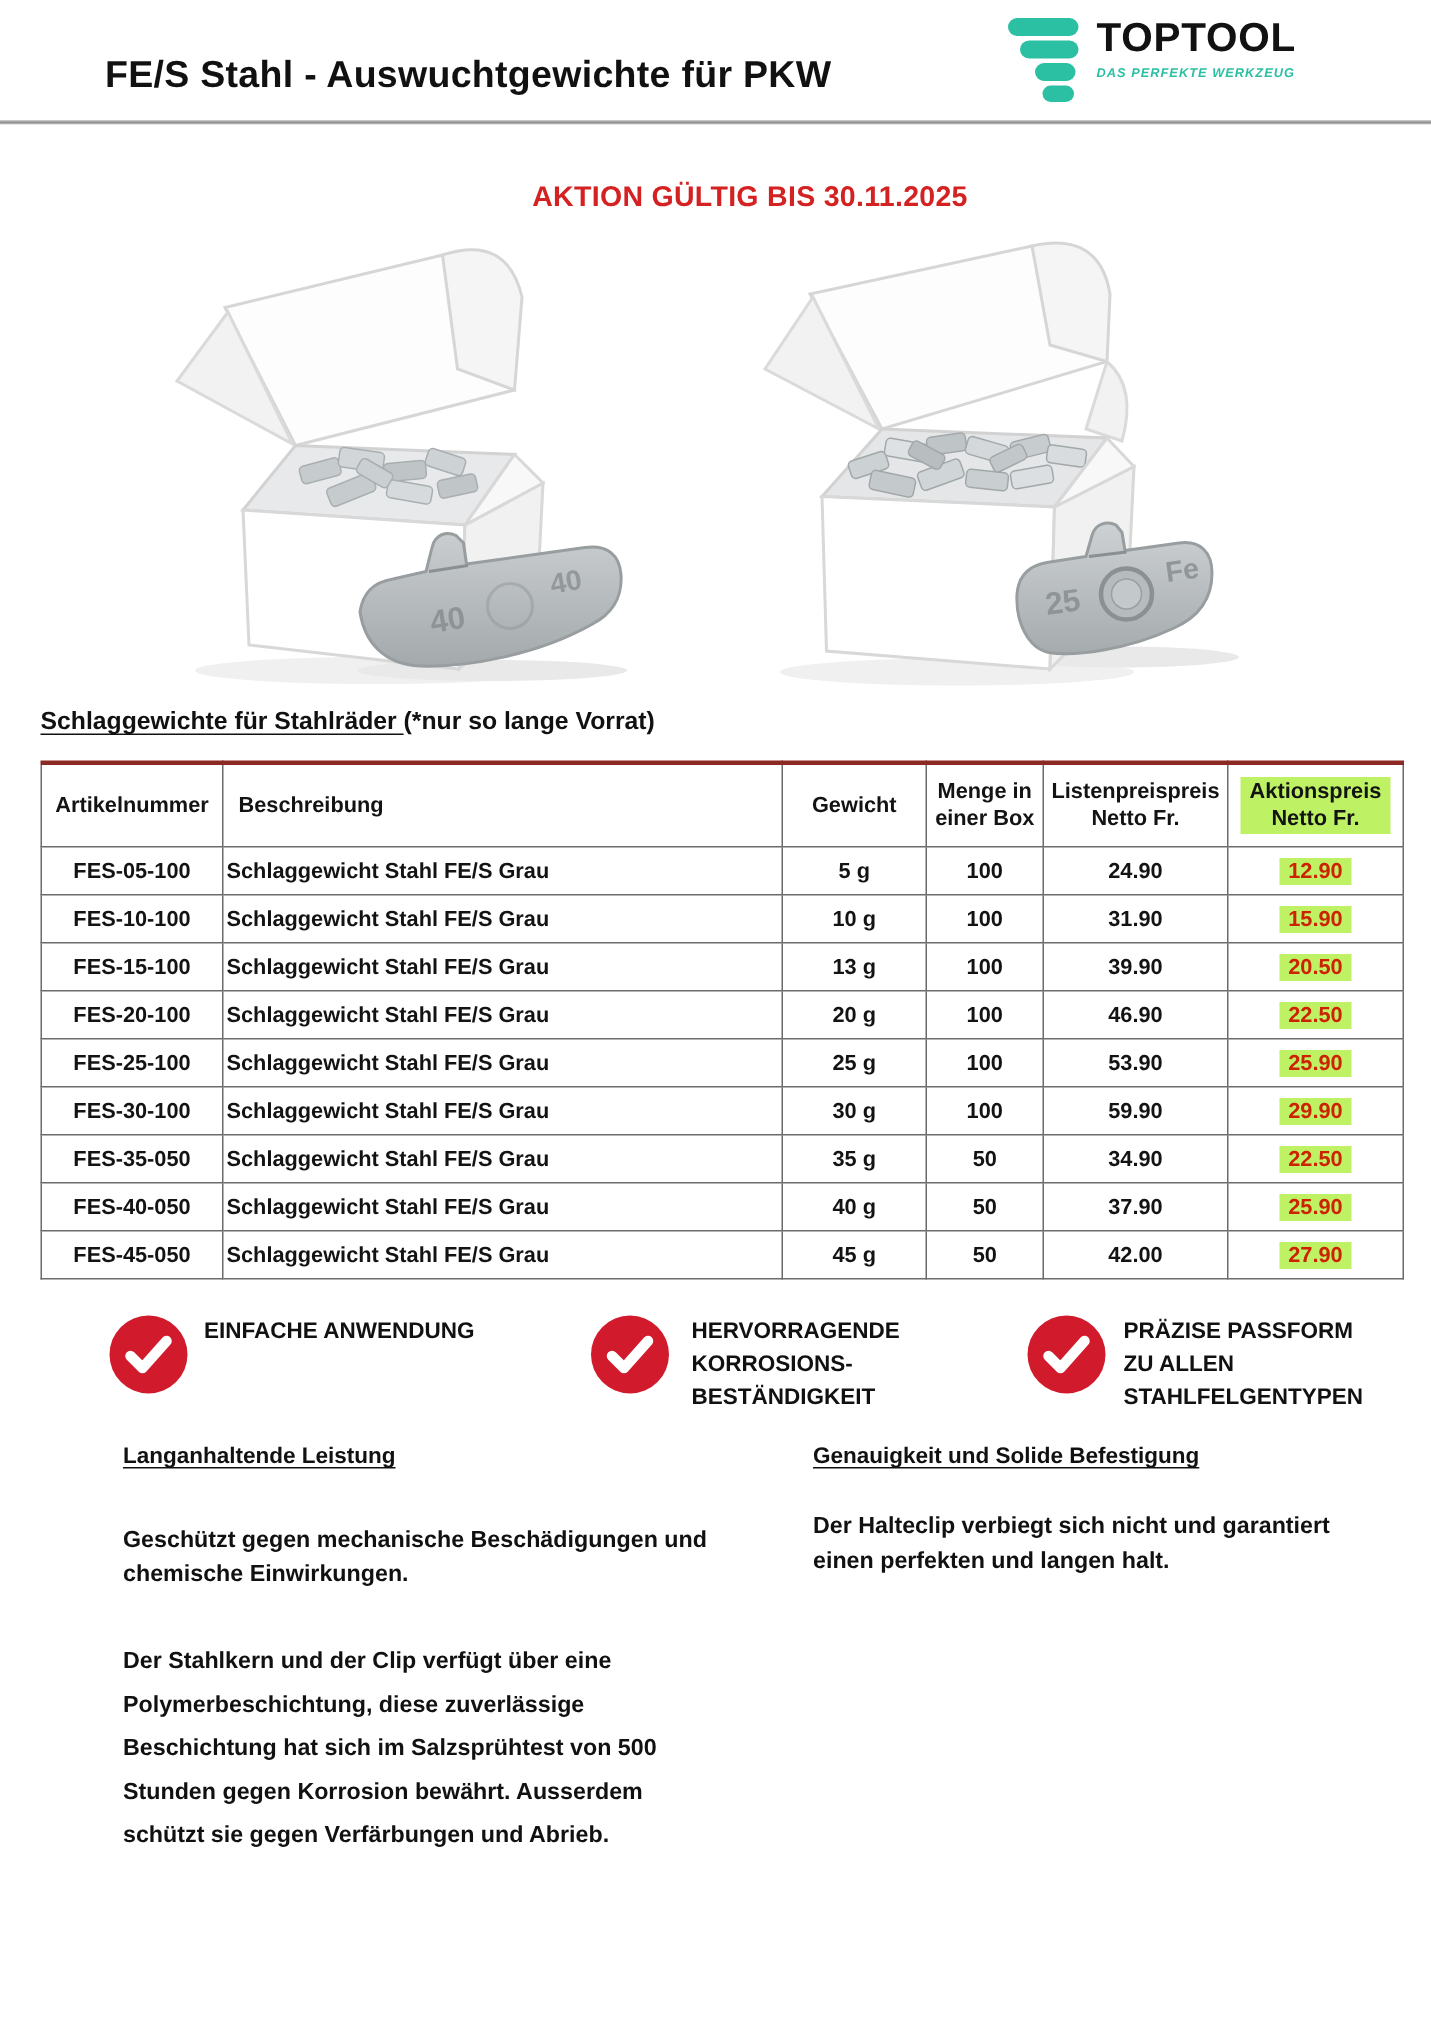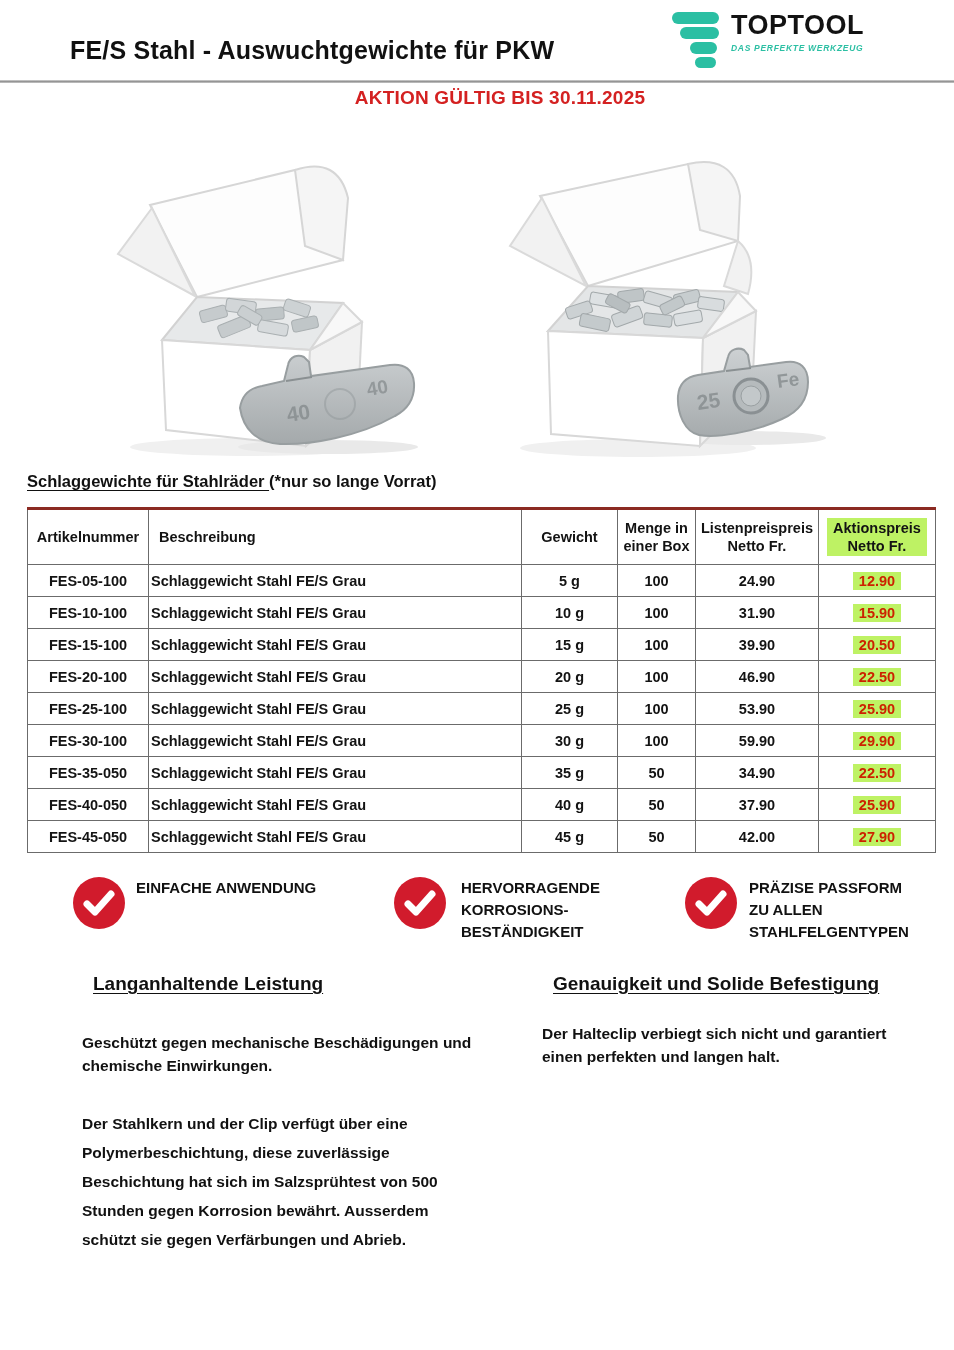--- a/index.html
+++ b/index.html
@@ -13,21 +13,21 @@
   .logo-bars{display:flex;flex-direction:column;align-items:flex-end;gap:3px;width:47px;padding-top:2px;}
   .logo-bars span{background:#2bbfa3;border-radius:6px;height:12px;display:block;}
   .logo-bars .b1{width:47px;}
   .logo-bars .b2{width:39px;}
   .logo-bars .b3{width:27px;margin-right:2px;}
   .logo-bars .b4{width:21px;margin-right:3px;height:11px;}
   .logo-name{font-size:27px;font-weight:800;letter-spacing:.5px;color:#121212;line-height:30px;}
   .logo-tagline{font-size:8.5px;font-weight:700;font-style:italic;color:#2bbfa3;letter-spacing:.7px;margin-top:3px;}
   .rule{position:absolute;left:0;top:80px;width:954px;height:3px;
         background:linear-gradient(to bottom,#d4d4d4,#8f8f8f 55%,#cfcfcf);}
-  .promo{position:absolute;left:46px;top:87px;width:908px;text-align:center;
+  .promo{position:absolute;left:46px;top:121px;width:908px;text-align:center;
          font-size:19px;font-weight:700;color:#d42121;letter-spacing:.2px;}
   
   .photo{position:absolute;}
   .photo-left{left:100px;top:150px;}
   .photo-right{left:488px;top:146px;}
   
   .section-heading{position:absolute;left:27px;top:472px;font-size:16.5px;font-weight:700;}
   .section-heading .u{text-decoration:underline;text-underline-offset:3px;}
   
   table.price{position:absolute;left:27px;top:507px;width:908px;border-collapse:collapse;table-layout:fixed;}
@@ -42,21 +42,21 @@
   .feature{position:absolute;display:flex;}
   .badge{width:54px;height:54px;flex:0 0 54px;}
   .feature-label{font-size:15px;font-weight:700;line-height:22px;white-space:pre-line;padding-top:1px;}
   .f1{left:72px;top:876px;}  .f1 .feature-label{margin-left:10px;}
   .f2{left:393px;top:876px;} .f2 .feature-label{margin-left:14px;}
   .f3{left:684px;top:876px;justify-content:center;} .f3 .feature-label{margin-left:11px;}
   
   .col{position:absolute;font-weight:700;}
   .col-left{left:82px;top:962px;width:402px;}
   .col-right{left:542px;top:962px;width:374px;}
-  .col h3{margin:11px;font-size:19px;font-weight:700;text-decoration:underline;text-underline-offset:3px;}
+  .col h3{margin:0;font-size:15px;font-weight:700;text-decoration:underline;text-underline-offset:3px;}
   .col p{margin:0;font-size:15.5px;}
   .col-left h3{margin-bottom:36px;}
   .col-left .p1{line-height:23px;margin-bottom:32px;}
   .col-left .p2{line-height:29px;}
   .col-right h3{margin-bottom:28px;}
   .col-right p{line-height:22.5px;}
   .col-right .p1{margin-bottom:22px;}
 </style>
 </head>
 <body>
@@ -205,21 +205,21 @@
         <td>FES-10-100</td>
         <td class="desc">Schlaggewicht Stahl FE/S Grau</td>
         <td>10 g</td>
         <td>100</td>
         <td>31.90</td>
         <td><span class="hl price-red">15.90</span></td>
       </tr>
       <tr>
         <td>FES-15-100</td>
         <td class="desc">Schlaggewicht Stahl FE/S Grau</td>
-        <td>15 g</td>
+        <td>13 g</td>
         <td>100</td>
         <td>39.90</td>
         <td><span class="hl price-red">20.50</span></td>
       </tr>
       <tr>
         <td>FES-20-100</td>
         <td class="desc">Schlaggewicht Stahl FE/S Grau</td>
         <td>20 g</td>
         <td>100</td>
         <td>46.90</td>

